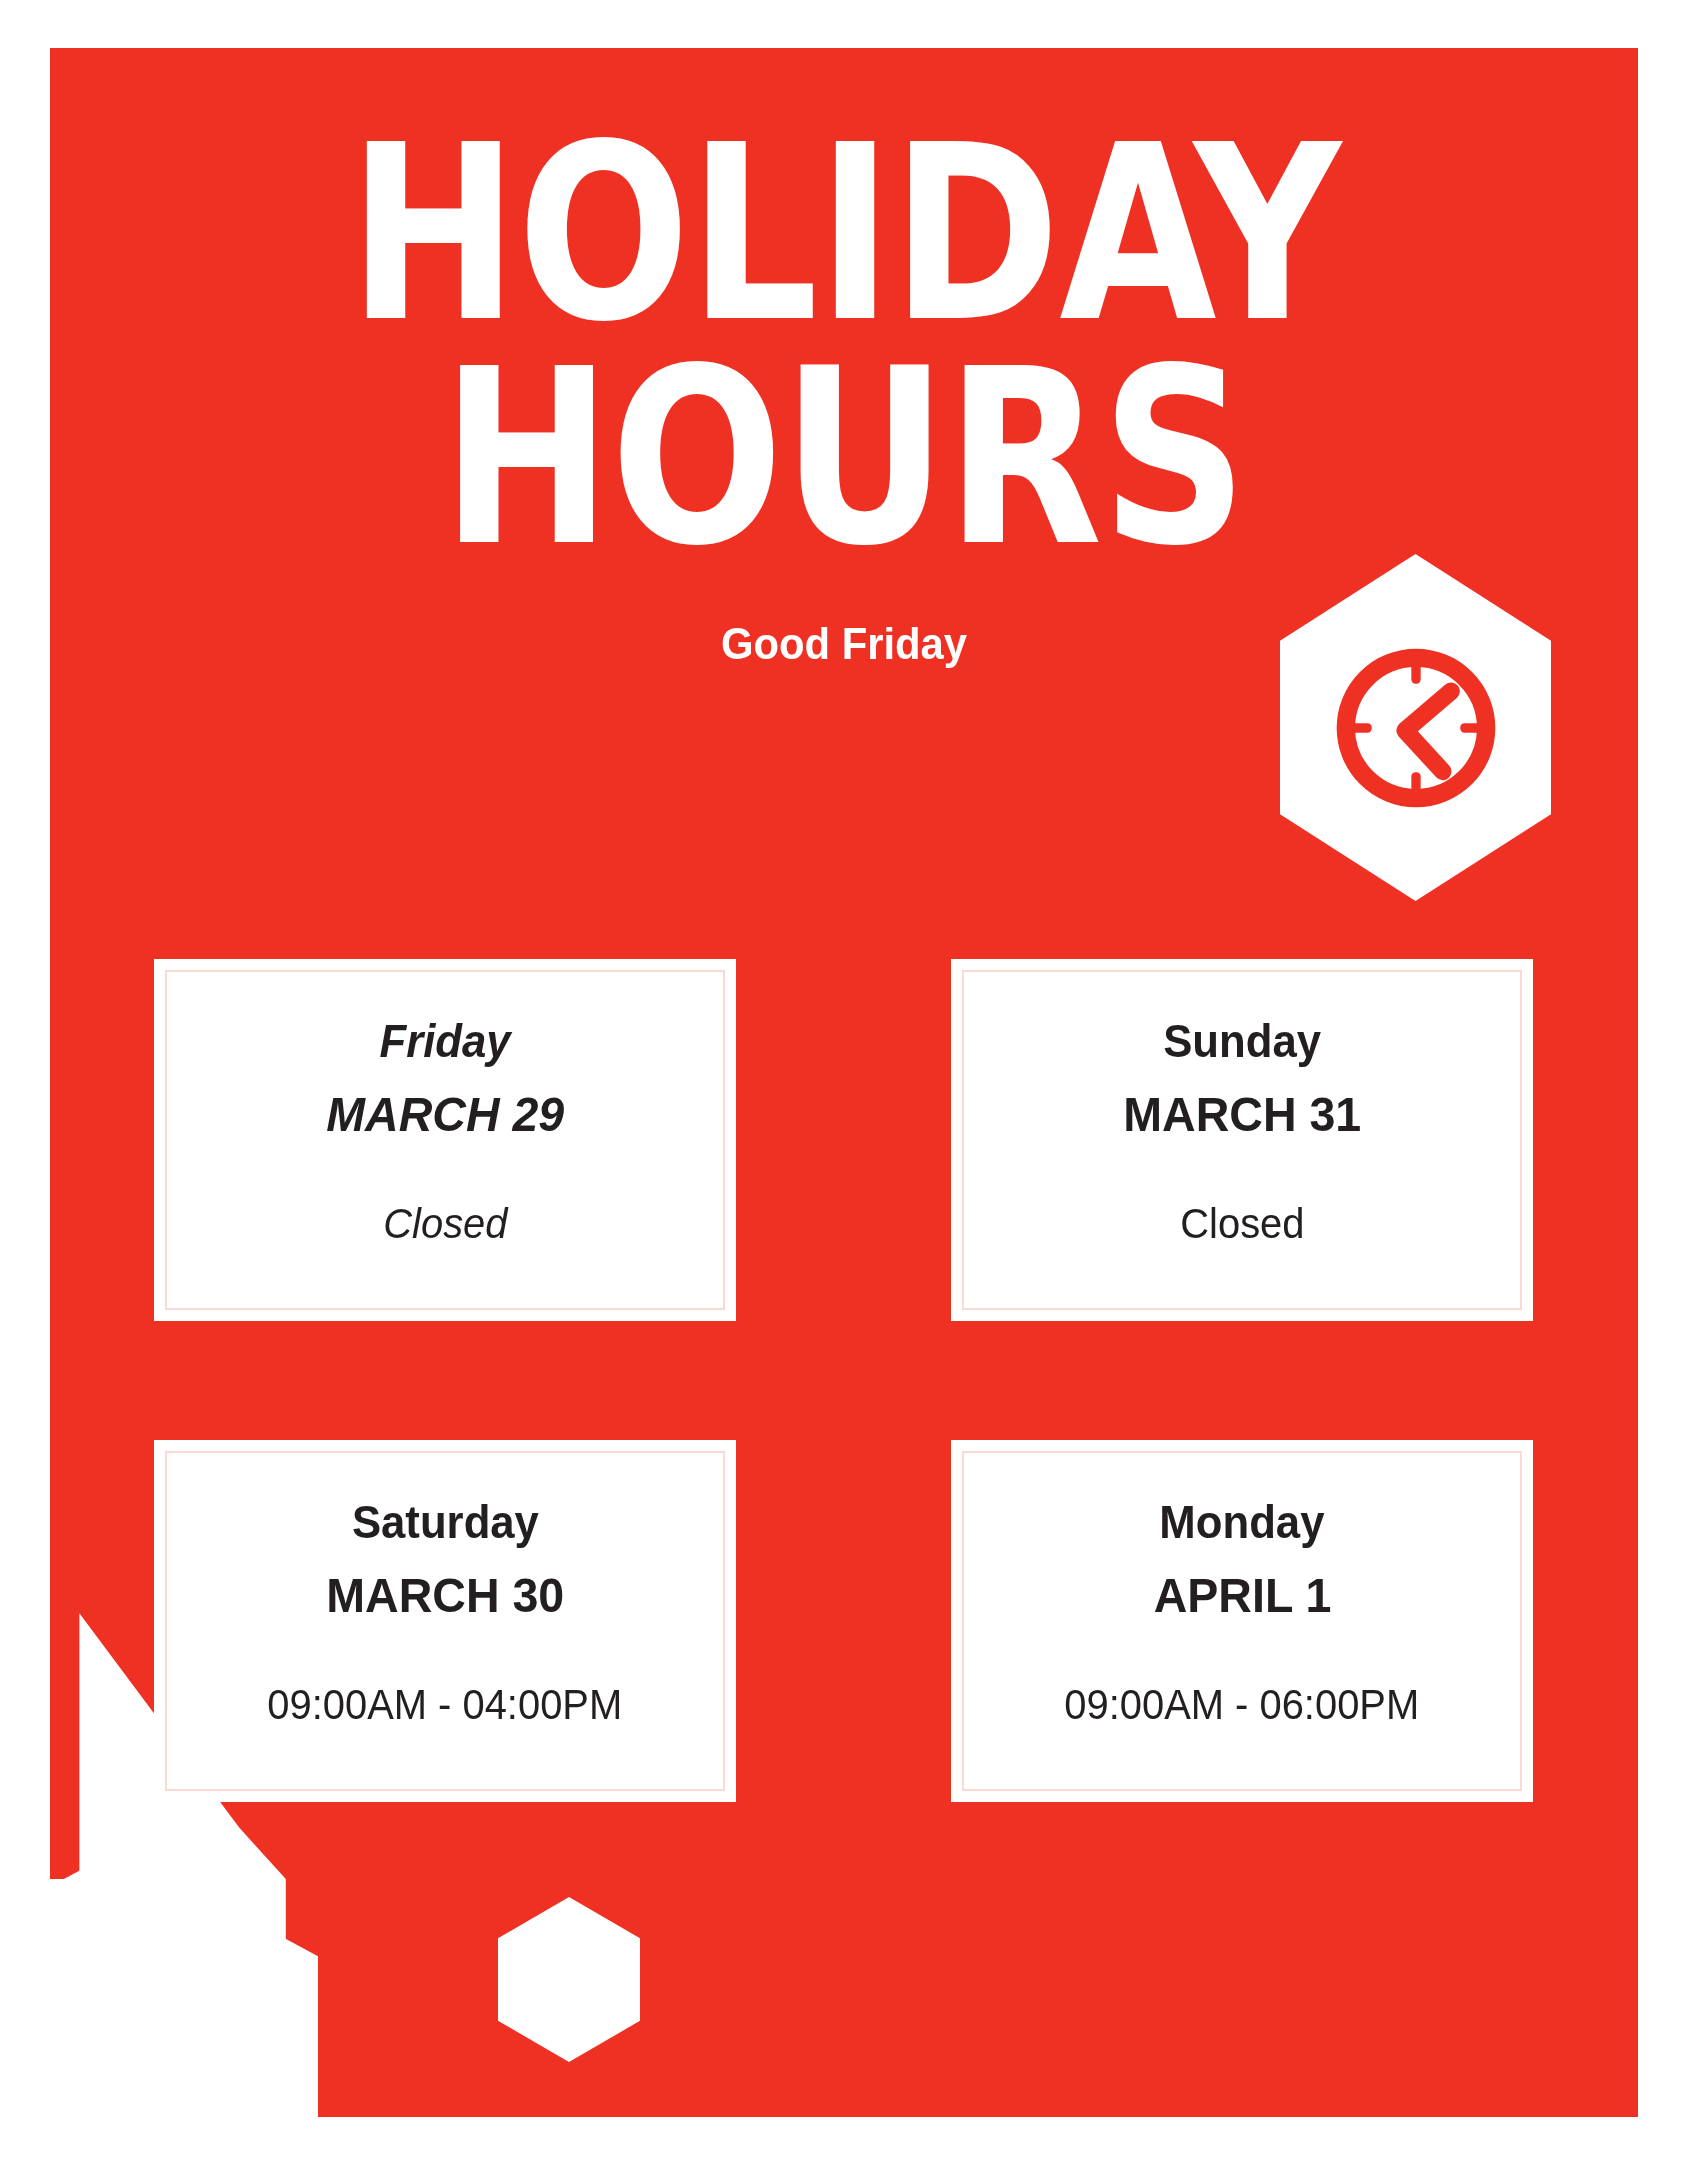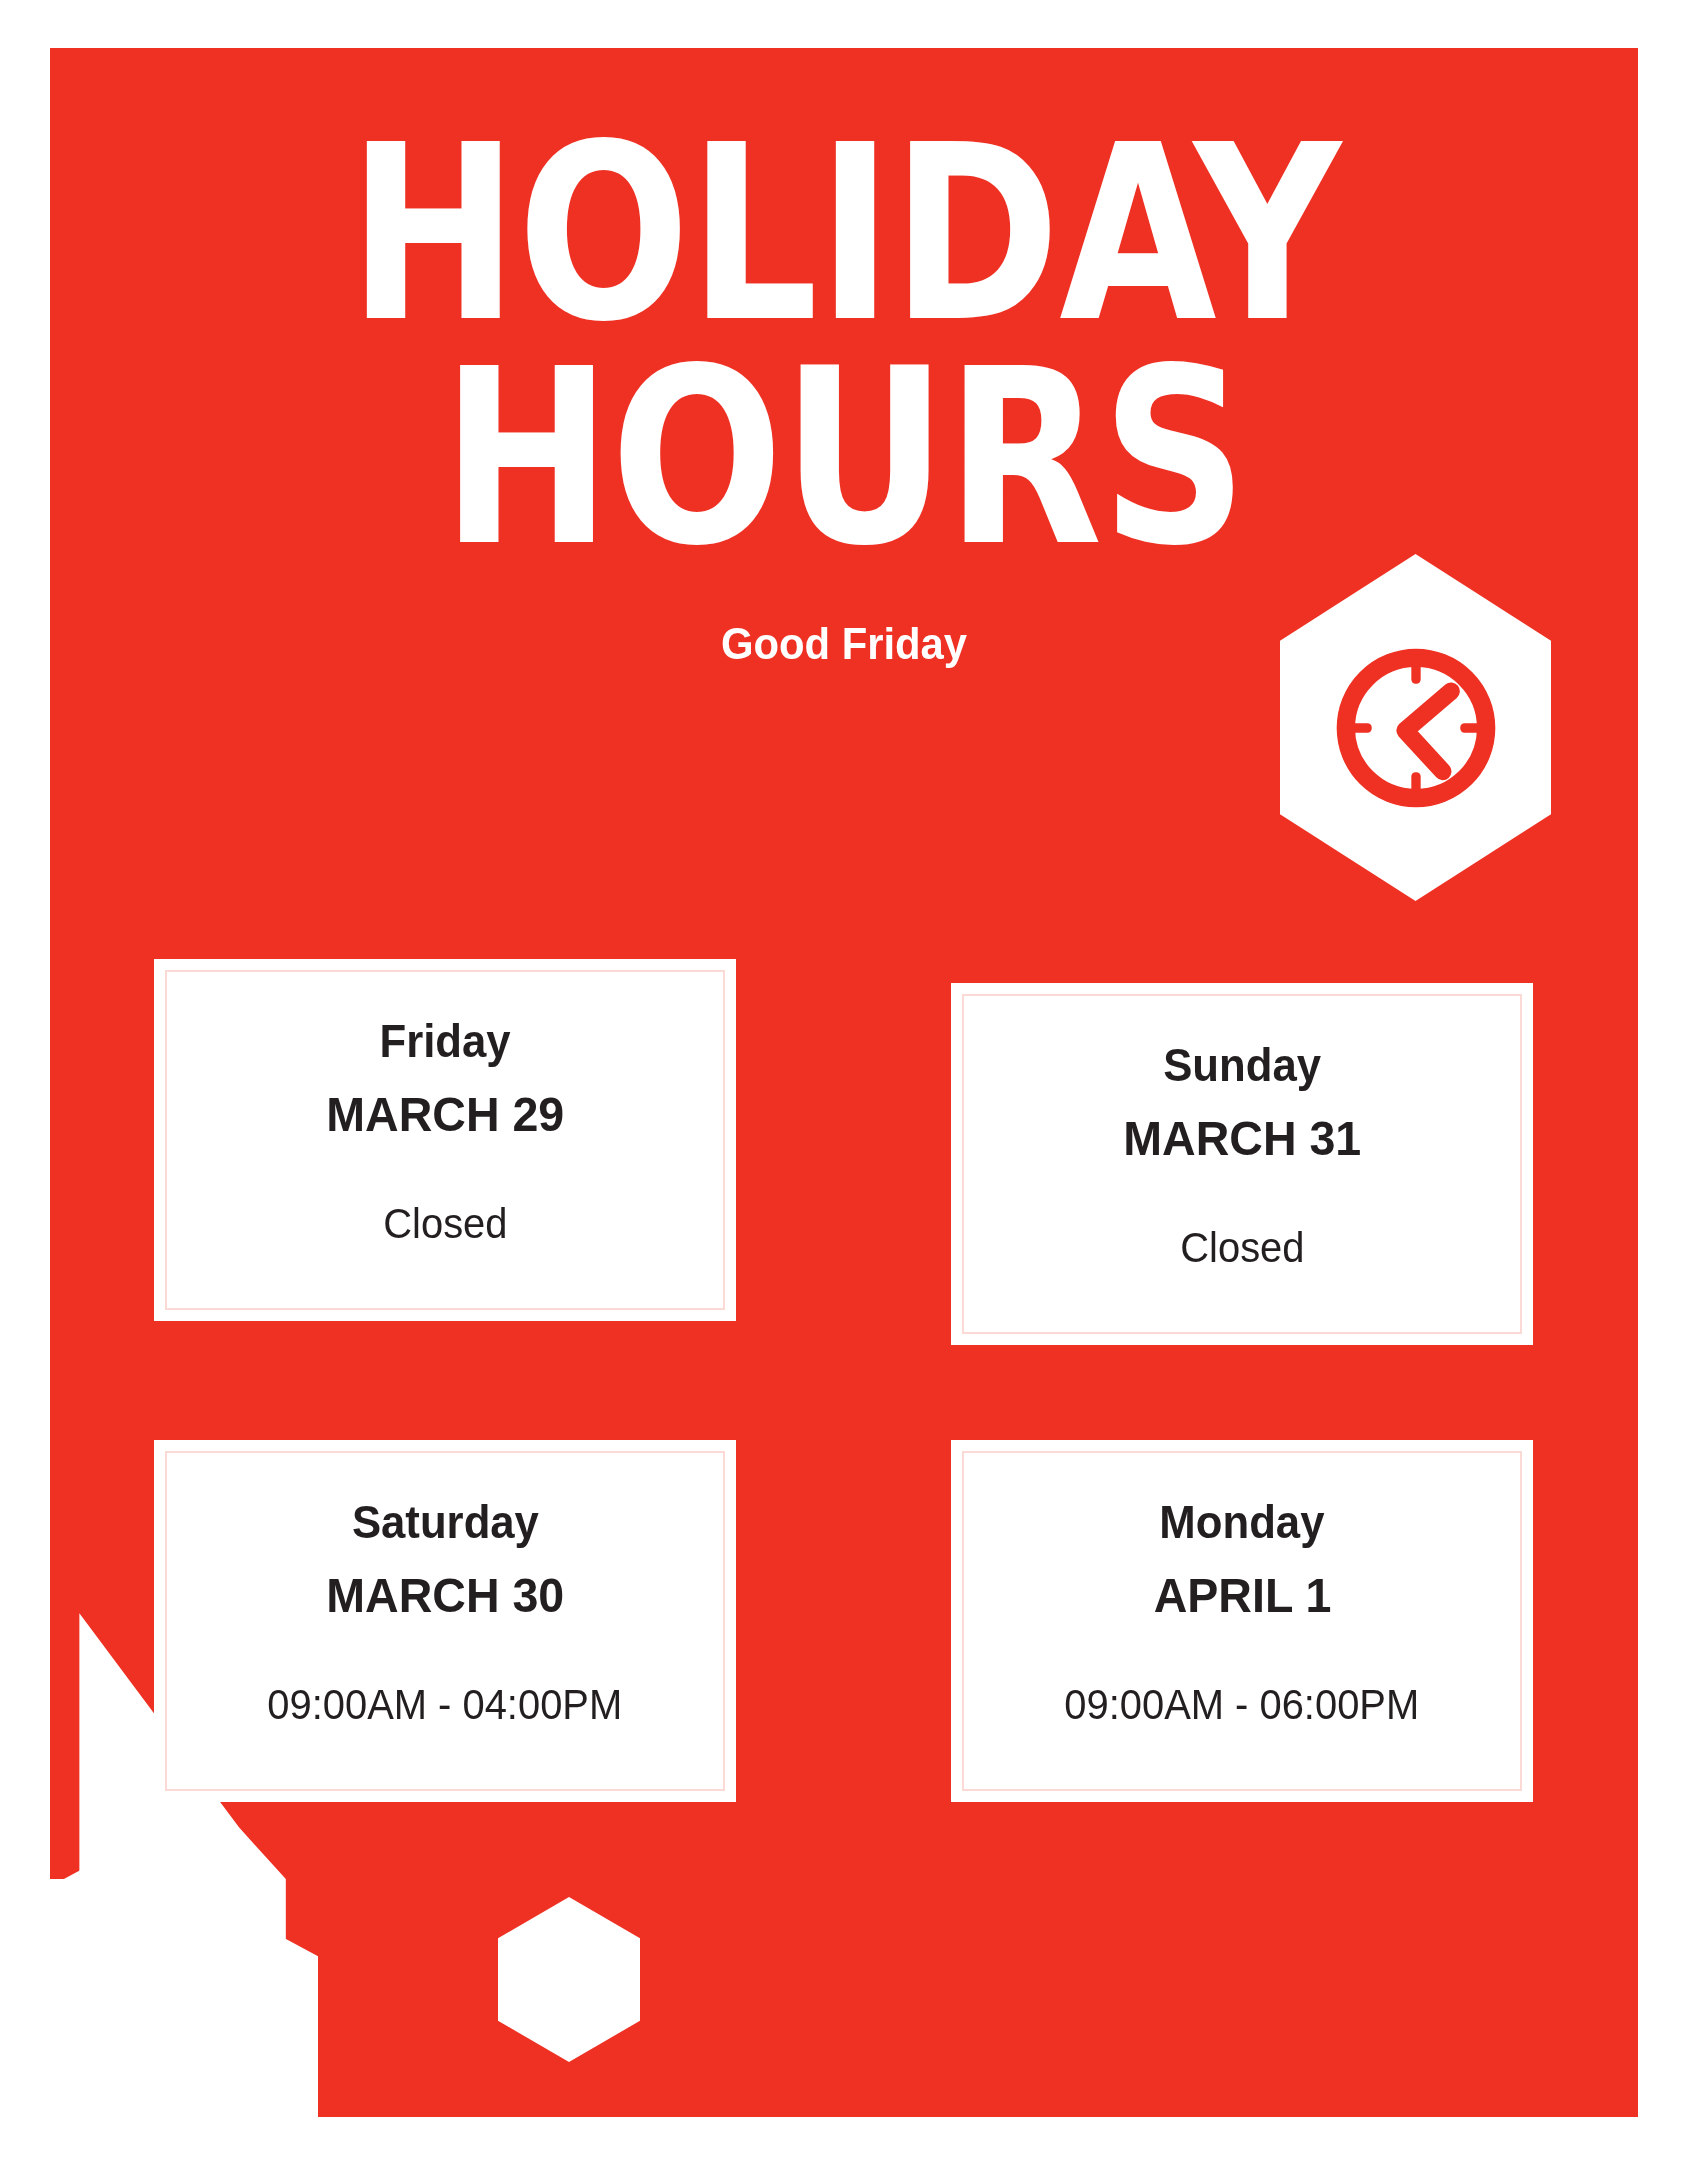--- a/index.html
+++ b/index.html
@@ -119,22 +119,22 @@
   }
   .card .inner{
     width:100%;height:100%;
     border:2px solid #FBDAD6;
     display:flex;
     flex-direction:column;
     align-items:center;
     justify-content:flex-start;
     padding-top:46px;
   }
-  .card.c0{ left:0px;   top:0px;   }
-  .card.c1{ left:797px;top:0px;margin-top:24px;   }
+  .card.c0{ left:0px;   top:0px;font-style:italic;   }
+  .card.c1{ left:797px;top:0px;   }
   .card.c2{ left:0px;   top:481px;text-align:center; }
   .card.c3{ left:797px;top:481px; }
 
   .card .day{
     color:#231F20;
     font-weight:bold;
     font-size:46px;
     line-height:1.0;
     letter-spacing:0px;
     transform:scaleX(0.95);

